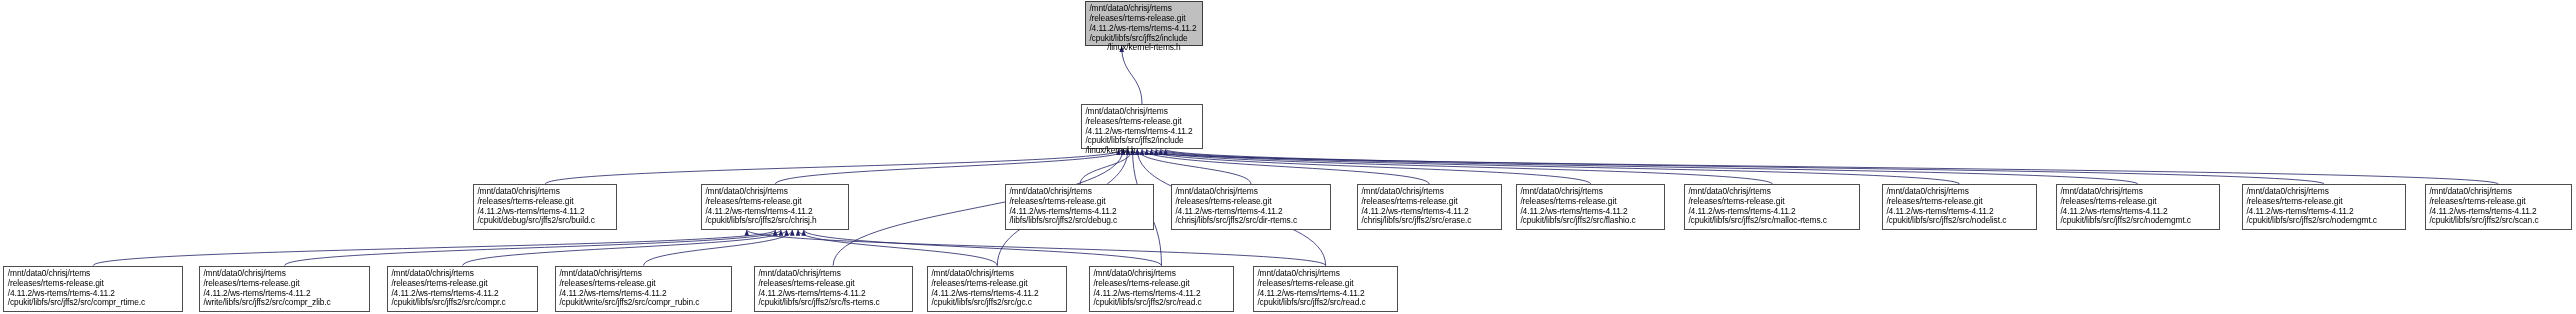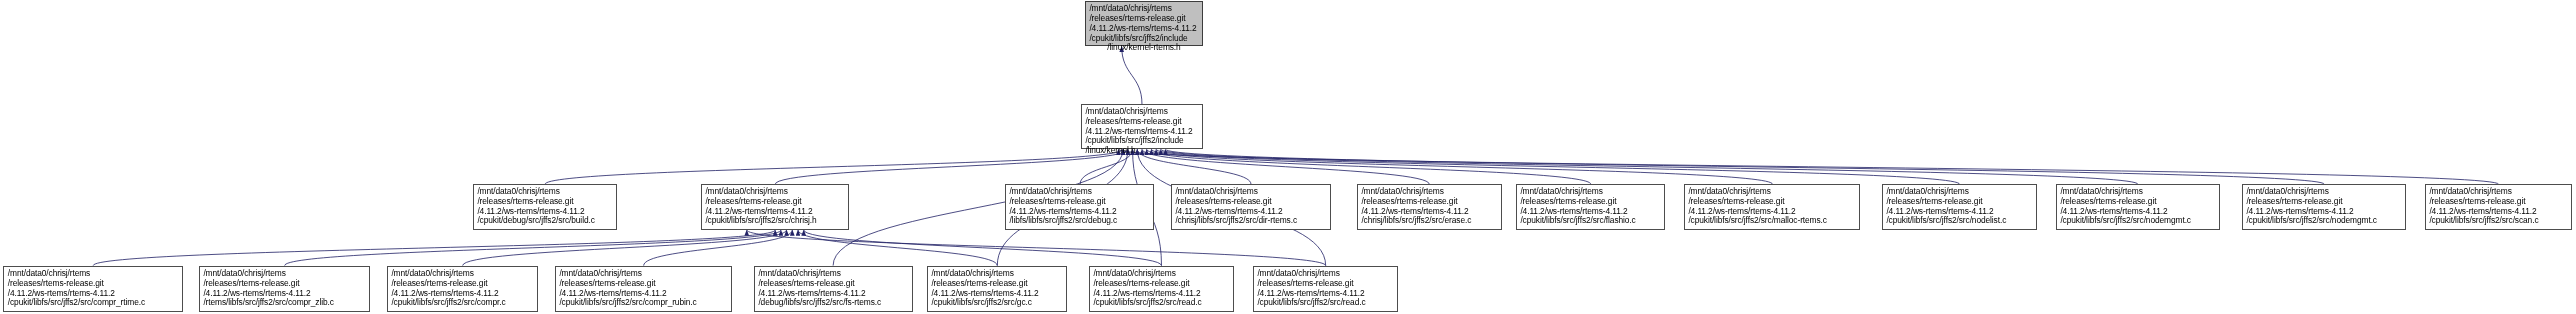--- a/index.html
+++ b/index.html
@@ -100,22 +100,22 @@
       <div class="node center" style="left: 1005px; top: 184px; width: 149px; height: 46px;"><span class="ln">/mnt/data0/chrisj/rtems</span><span class="ln">/releases/rtems-release.git</span><span class="ln">/4.11.2/ws-rtems/rtems-4.11.2</span><span class="ln">/libfs/libfs/src/jffs2/src/debug.c</span></div>
       <div class="node center" style="left: 1171px; top: 184px; width: 160px; height: 46px;"><span class="ln">/mnt/data0/chrisj/rtems</span><span class="ln">/releases/rtems-release.git</span><span class="ln">/4.11.2/ws-rtems/rtems-4.11.2</span><span class="ln">/chrisj/libfs/src/jffs2/src/dir-rtems.c</span></div>
       <div class="node center" style="left: 1357px; top: 184px; width: 145px; height: 46px;"><span class="ln">/mnt/data0/chrisj/rtems</span><span class="ln">/releases/rtems-release.git</span><span class="ln">/4.11.2/ws-rtems/rtems-4.11.2</span><span class="ln">/chrisj/libfs/src/jffs2/src/erase.c</span></div>
       <div class="node center" style="left: 1516px; top: 184px; width: 149px; height: 46px;"><span class="ln">/mnt/data0/chrisj/rtems</span><span class="ln">/releases/rtems-release.git</span><span class="ln">/4.11.2/ws-rtems/rtems-4.11.2</span><span class="ln">/cpukit/libfs/src/jffs2/src/flashio.c</span></div>
       <div class="node center" style="left: 1684px; top: 184px; width: 176px; height: 46px;"><span class="ln">/mnt/data0/chrisj/rtems</span><span class="ln">/releases/rtems-release.git</span><span class="ln">/4.11.2/ws-rtems/rtems-4.11.2</span><span class="ln">/cpukit/libfs/src/jffs2/src/malloc-rtems.c</span></div>
       <div class="node center" style="left: 1882px; top: 184px; width: 155px; height: 46px;"><span class="ln">/mnt/data0/chrisj/rtems</span><span class="ln">/releases/rtems-release.git</span><span class="ln">/4.11.2/ws-rtems/rtems-4.11.2</span><span class="ln">/cpukit/libfs/src/jffs2/src/nodelist.c</span></div>
       <div class="node center" style="left: 2056px; top: 184px; width: 164px; height: 46px;"><span class="ln">/mnt/data0/chrisj/rtems</span><span class="ln">/releases/rtems-release.git</span><span class="ln">/4.11.2/ws-rtems/rtems-4.11.2</span><span class="ln">/cpukit/libfs/src/jffs2/src/nodemgmt.c</span></div>
       <div class="node center" style="left: 2242px; top: 184px; width: 164px; height: 46px;"><span class="ln">/mnt/data0/chrisj/rtems</span><span class="ln">/releases/rtems-release.git</span><span class="ln">/4.11.2/ws-rtems/rtems-4.11.2</span><span class="ln">/cpukit/libfs/src/jffs2/src/nodemgmt.c</span></div>
       <div class="node center" style="left: 2425px; top: 184px; width: 147px; height: 46px;"><span class="ln">/mnt/data0/chrisj/rtems</span><span class="ln">/releases/rtems-release.git</span><span class="ln">/4.11.2/ws-rtems/rtems-4.11.2</span><span class="ln">/cpukit/libfs/src/jffs2/src/scan.c</span></div>
       <div class="node center" style="left: 3.4px; top: 266px; width: 180px; height: 46px;"><span class="ln">/mnt/data0/chrisj/rtems</span><span class="ln">/releases/rtems-release.git</span><span class="ln">/4.11.2/ws-rtems/rtems-4.11.2</span><span class="ln">/cpukit/libfs/src/jffs2/src/compr_rtime.c</span></div>
-      <div class="node center" style="left: 199px; top: 266px; width: 171px; height: 46px;"><span class="ln">/mnt/data0/chrisj/rtems</span><span class="ln">/releases/rtems-release.git</span><span class="ln">/4.11.2/ws-rtems/rtems-4.11.2</span><span class="ln">/rtems/libfs/src/jffs2/src/compr_zlib.c</span></div>
+      <div class="node center" style="left: 199px; top: 266px; width: 171px; height: 46px;"><span class="ln">/mnt/data0/chrisj/rtems</span><span class="ln">/releases/rtems-release.git</span><span class="ln">/4.11.2/ws-rtems/rtems-4.11.2</span><span class="ln">/write/libfs/src/jffs2/src/compr_zlib.c</span></div>
       <div class="node center" style="left: 387px; top: 266px; width: 151px; height: 46px;"><span class="ln">/mnt/data0/chrisj/rtems</span><span class="ln">/releases/rtems-release.git</span><span class="ln">/4.11.2/ws-rtems/rtems-4.11.2</span><span class="ln">/cpukit/libfs/src/jffs2/src/compr.c</span></div>
-      <div class="node center" style="left: 555px; top: 266px; width: 177px; height: 46px;"><span class="ln">/mnt/data0/chrisj/rtems</span><span class="ln">/releases/rtems-release.git</span><span class="ln">/4.11.2/ws-rtems/rtems-4.11.2</span><span class="ln">/cpukit/libfs/src/jffs2/src/compr_rubin.c</span></div>
-      <div class="node center" style="left: 754px; top: 266px; width: 159px; height: 46px;"><span class="ln">/mnt/data0/chrisj/rtems</span><span class="ln">/releases/rtems-release.git</span><span class="ln">/4.11.2/ws-rtems/rtems-4.11.2</span><span class="ln">/debug/libfs/src/jffs2/src/fs-rtems.c</span></div>
+      <div class="node center" style="left: 555px; top: 266px; width: 177px; height: 46px;"><span class="ln">/mnt/data0/chrisj/rtems</span><span class="ln">/releases/rtems-release.git</span><span class="ln">/4.11.2/ws-rtems/rtems-4.11.2</span><span class="ln">/cpukit/write/src/jffs2/src/compr_rubin.c</span></div>
+      <div class="node center" style="left: 754px; top: 266px; width: 159px; height: 46px;"><span class="ln">/mnt/data0/chrisj/rtems</span><span class="ln">/releases/rtems-release.git</span><span class="ln">/4.11.2/ws-rtems/rtems-4.11.2</span><span class="ln">/cpukit/libfs/src/jffs2/src/fs-rtems.c</span></div>
       <div class="node center" style="left: 927px; top: 266px; width: 140px; height: 46px;"><span class="ln">/mnt/data0/chrisj/rtems</span><span class="ln">/releases/rtems-release.git</span><span class="ln">/4.11.2/ws-rtems/rtems-4.11.2</span><span class="ln">/cpukit/libfs/src/jffs2/src/gc.c</span></div>
       <div class="node center" style="left: 1089px; top: 266px; width: 145px; height: 46px;"><span class="ln">/mnt/data0/chrisj/rtems</span><span class="ln">/releases/rtems-release.git</span><span class="ln">/4.11.2/ws-rtems/rtems-4.11.2</span><span class="ln">/cpukit/libfs/src/jffs2/src/read.c</span></div>
       <div class="node center" style="left: 1253px; top: 266px; width: 145px; height: 46px;"><span class="ln">/mnt/data0/chrisj/rtems</span><span class="ln">/releases/rtems-release.git</span><span class="ln">/4.11.2/ws-rtems/rtems-4.11.2</span><span class="ln">/cpukit/libfs/src/jffs2/src/read.c</span></div>
     </div>
 </div>
 
 
 </body></html>

